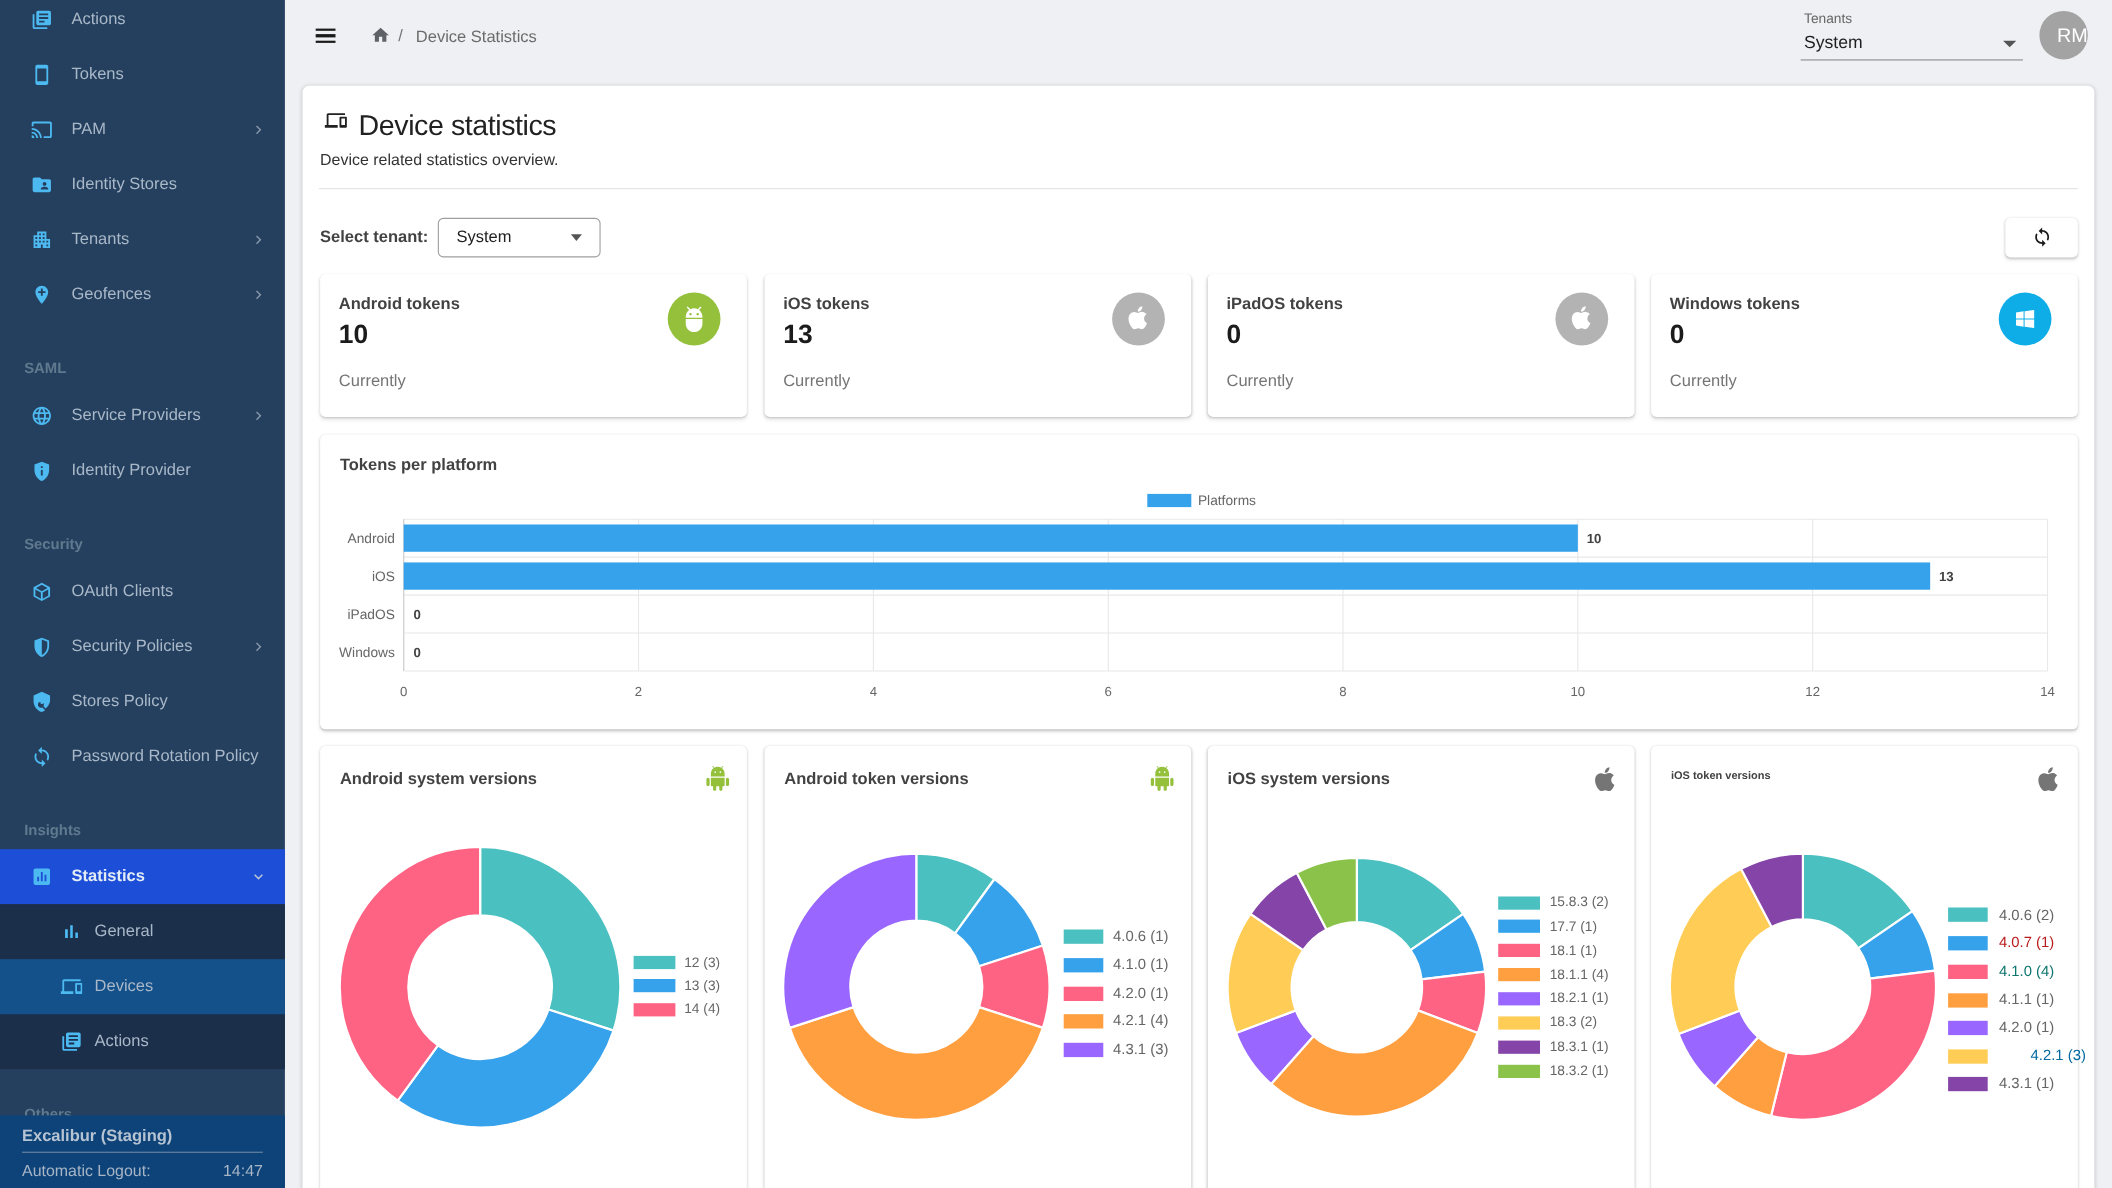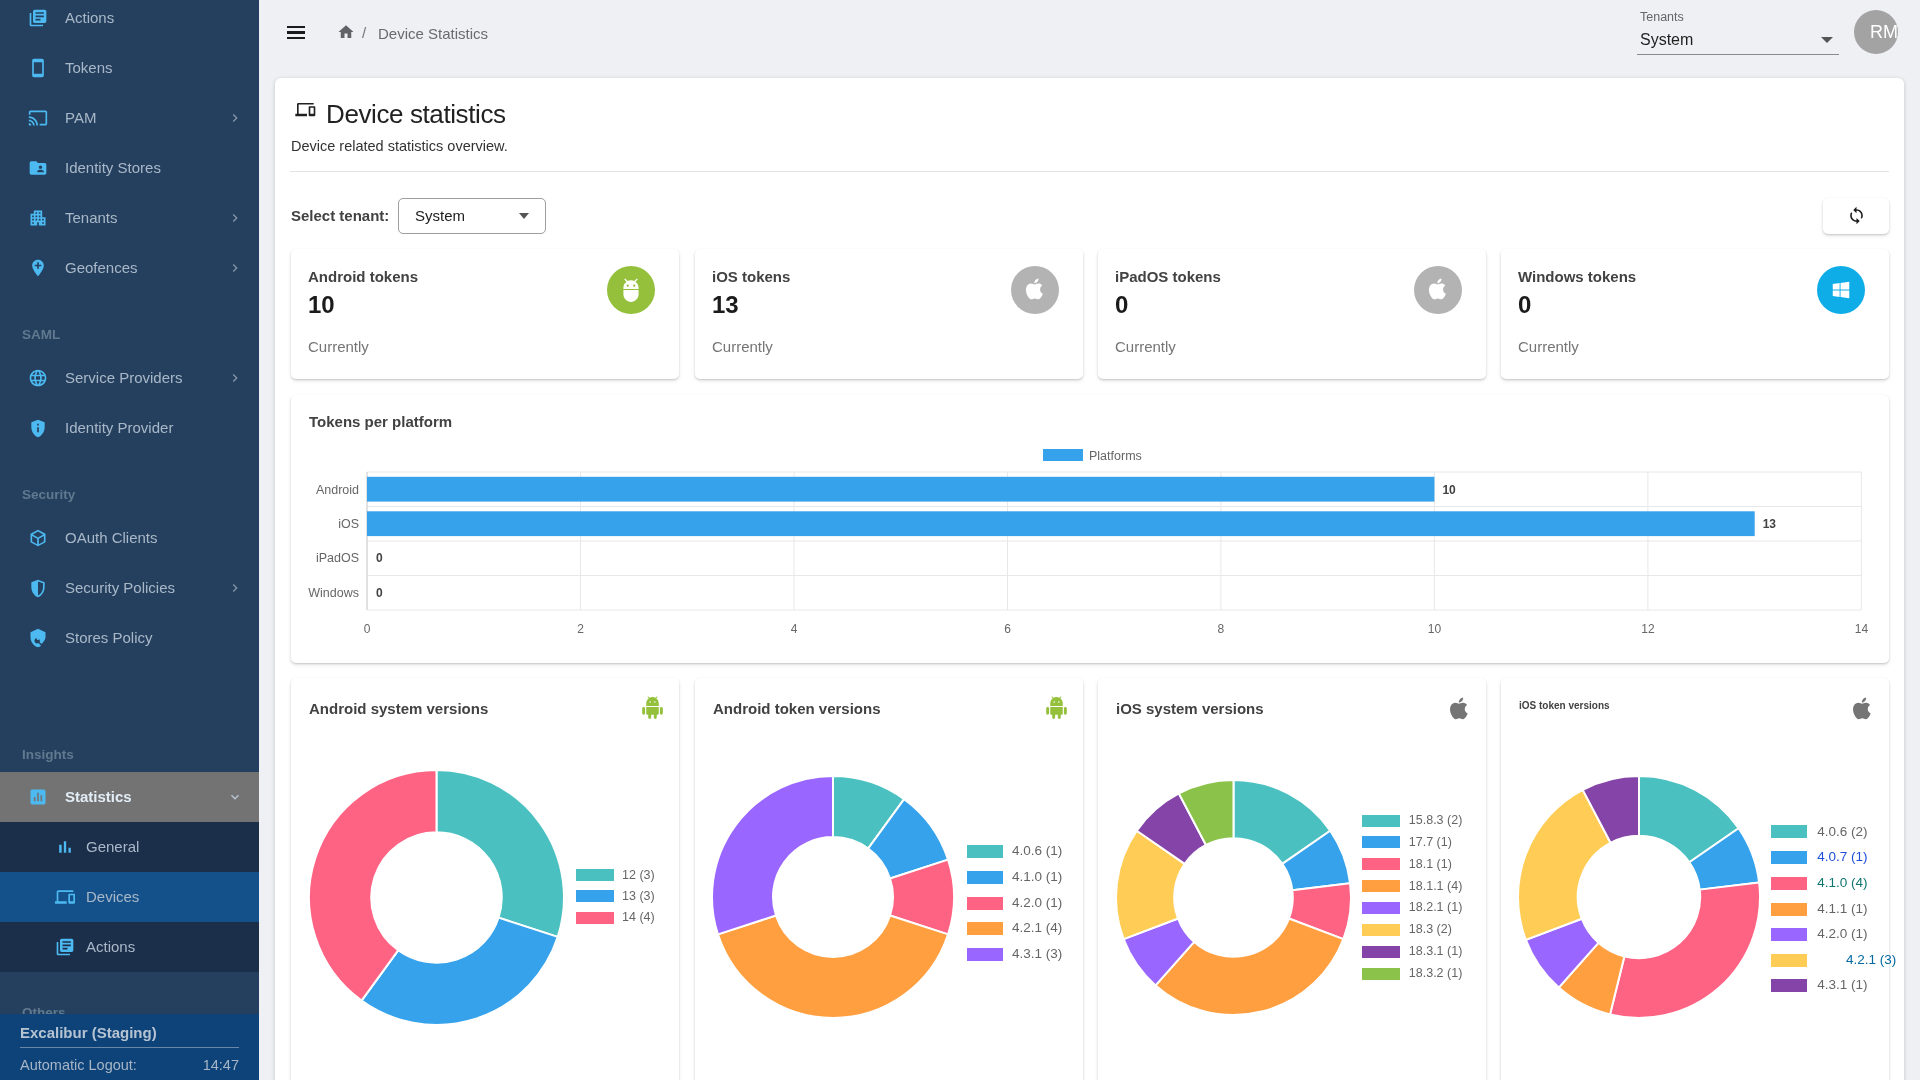--- a/index.html
+++ b/index.html
@@ -170,22 +170,28 @@
       <svg class="chev">
         <use href="#i-chevr"></use>
       </svg>
     </div>
   <div class="sitem" style="top:613px">
       <svg class="sicon">
         <use href="#i-policy"></use>
       </svg>
       <div class="stext">Stores Policy</div>
     </div>
+  <div class="sitem" style="top:663px">
+      <svg class="sicon">
+        <use href="#i-sync"></use>
+      </svg>
+      <div class="stext">Password Rotation Policy</div>
+    </div>
   <div class="shead" style="top:747px">Insights</div>
-  <div class="sitem" style="top:772px;background:#737373">
+  <div class="sitem" style="top:772px;background:#1d4ed8">
       <svg class="sicon" style="fill:#4cb9f1">
         <use href="#i-stats"></use>
       </svg>
       <div class="stext" style="color:#e3edf6;font-weight:bold">Statistics</div>
       <svg class="chev" style="fill:#b9c6d4">
         <use href="#i-chevd"></use>
       </svg>
     </div>
   <div style="position:absolute;top:822px;left:0;width:259px;height:150px;background:#1b2f4a"></div>
   <div class="sitem" style="top:822px">
@@ -403,21 +409,21 @@
 <path d="M99.75 -68.85A121.2 121.2 0 0 1 120.32 -14.61L60.85 -7.39A61.3 61.3 0 0 0 50.45 -34.82Z" fill="#36a2eb" stroke="#fff" stroke-width="2" stroke-linejoin="round"></path>
 <path d="M120.32 -14.61A121.2 121.2 0 0 1 -29.01 117.68L-14.67 59.52A61.3 61.3 0 0 0 60.85 -7.39Z" fill="#ff6384" stroke="#fff" stroke-width="2" stroke-linejoin="round"></path>
 <path d="M-29.01 117.68A121.2 121.2 0 0 1 -80.37 90.72L-40.65 45.88A61.3 61.3 0 0 0 -14.67 59.52Z" fill="#ff9f40" stroke="#fff" stroke-width="2" stroke-linejoin="round"></path>
 <path d="M-80.37 90.72A121.2 121.2 0 0 1 -113.32 42.98L-57.32 21.74A61.3 61.3 0 0 0 -40.65 45.88Z" fill="#9966ff" stroke="#fff" stroke-width="2" stroke-linejoin="round"></path>
 <path d="M-113.32 42.98A121.2 121.2 0 0 1 -56.32 -107.32L-28.49 -54.28A61.3 61.3 0 0 0 -57.32 21.74Z" fill="#ffcd56" stroke="#fff" stroke-width="2" stroke-linejoin="round"></path>
 <path d="M-56.32 -107.32A121.2 121.2 0 0 1 -0.00 -121.20L-0.00 -61.30A61.3 61.3 0 0 0 -28.49 -54.28Z" fill="#8444a8" stroke="#fff" stroke-width="2" stroke-linejoin="round"></path>
 </svg>
 <div style="position:absolute;left:1771.3px;top:825.4px;width:36px;height:13px;background:#4bc0c0;z-index:9"></div>
 <div style="position:absolute;left:1817.2px;top:823.5px;font-size:13.5px;color:#666;z-index:9;white-space:nowrap">4.0.6 (2)</div>
 <div style="position:absolute;left:1771.3px;top:850.9px;width:36px;height:13px;background:#36a2eb;z-index:9"></div>
-<div style="position:absolute;left:1817.2px;top:849.0px;font-size:13.5px;color:#1d4ed8;z-index:9;white-space:nowrap">4.0.7 (1)</div>
+<div style="position:absolute;left:1817.2px;top:849.0px;font-size:13.5px;color:#b91c1c;z-index:9;white-space:nowrap">4.0.7 (1)</div>
 <div style="position:absolute;left:1771.3px;top:876.7px;width:36px;height:13px;background:#ff6384;z-index:9"></div>
 <div style="position:absolute;left:1817.2px;top:874.8px;font-size:13.5px;color:#0f766e;z-index:9;white-space:nowrap">4.1.0 (4)</div>
 <div style="position:absolute;left:1771.3px;top:902.5px;width:36px;height:13px;background:#ff9f40;z-index:9"></div>
 <div style="position:absolute;left:1817.2px;top:900.6px;font-size:13.5px;color:#666;z-index:9;white-space:nowrap">4.1.1 (1)</div>
 <div style="position:absolute;left:1771.3px;top:928.0px;width:36px;height:13px;background:#9966ff;z-index:9"></div>
 <div style="position:absolute;left:1817.2px;top:926.1px;font-size:13.5px;color:#666;z-index:9;white-space:nowrap">4.2.0 (1)</div>
 <div style="position:absolute;left:1771.3px;top:953.8px;width:36px;height:13px;background:#ffcd56;z-index:9"></div>
 <div style="position:absolute;left:1846px;top:951.9px;font-size:13.5px;color:#0369a1;z-index:9;white-space:nowrap">4.2.1 (3)</div>
 <div style="position:absolute;left:1771.3px;top:979.3px;width:36px;height:13px;background:#8444a8;z-index:9"></div>
 <div style="position:absolute;left:1817.2px;top:977.4px;font-size:13.5px;color:#666;z-index:9;white-space:nowrap">4.3.1 (1)</div>

